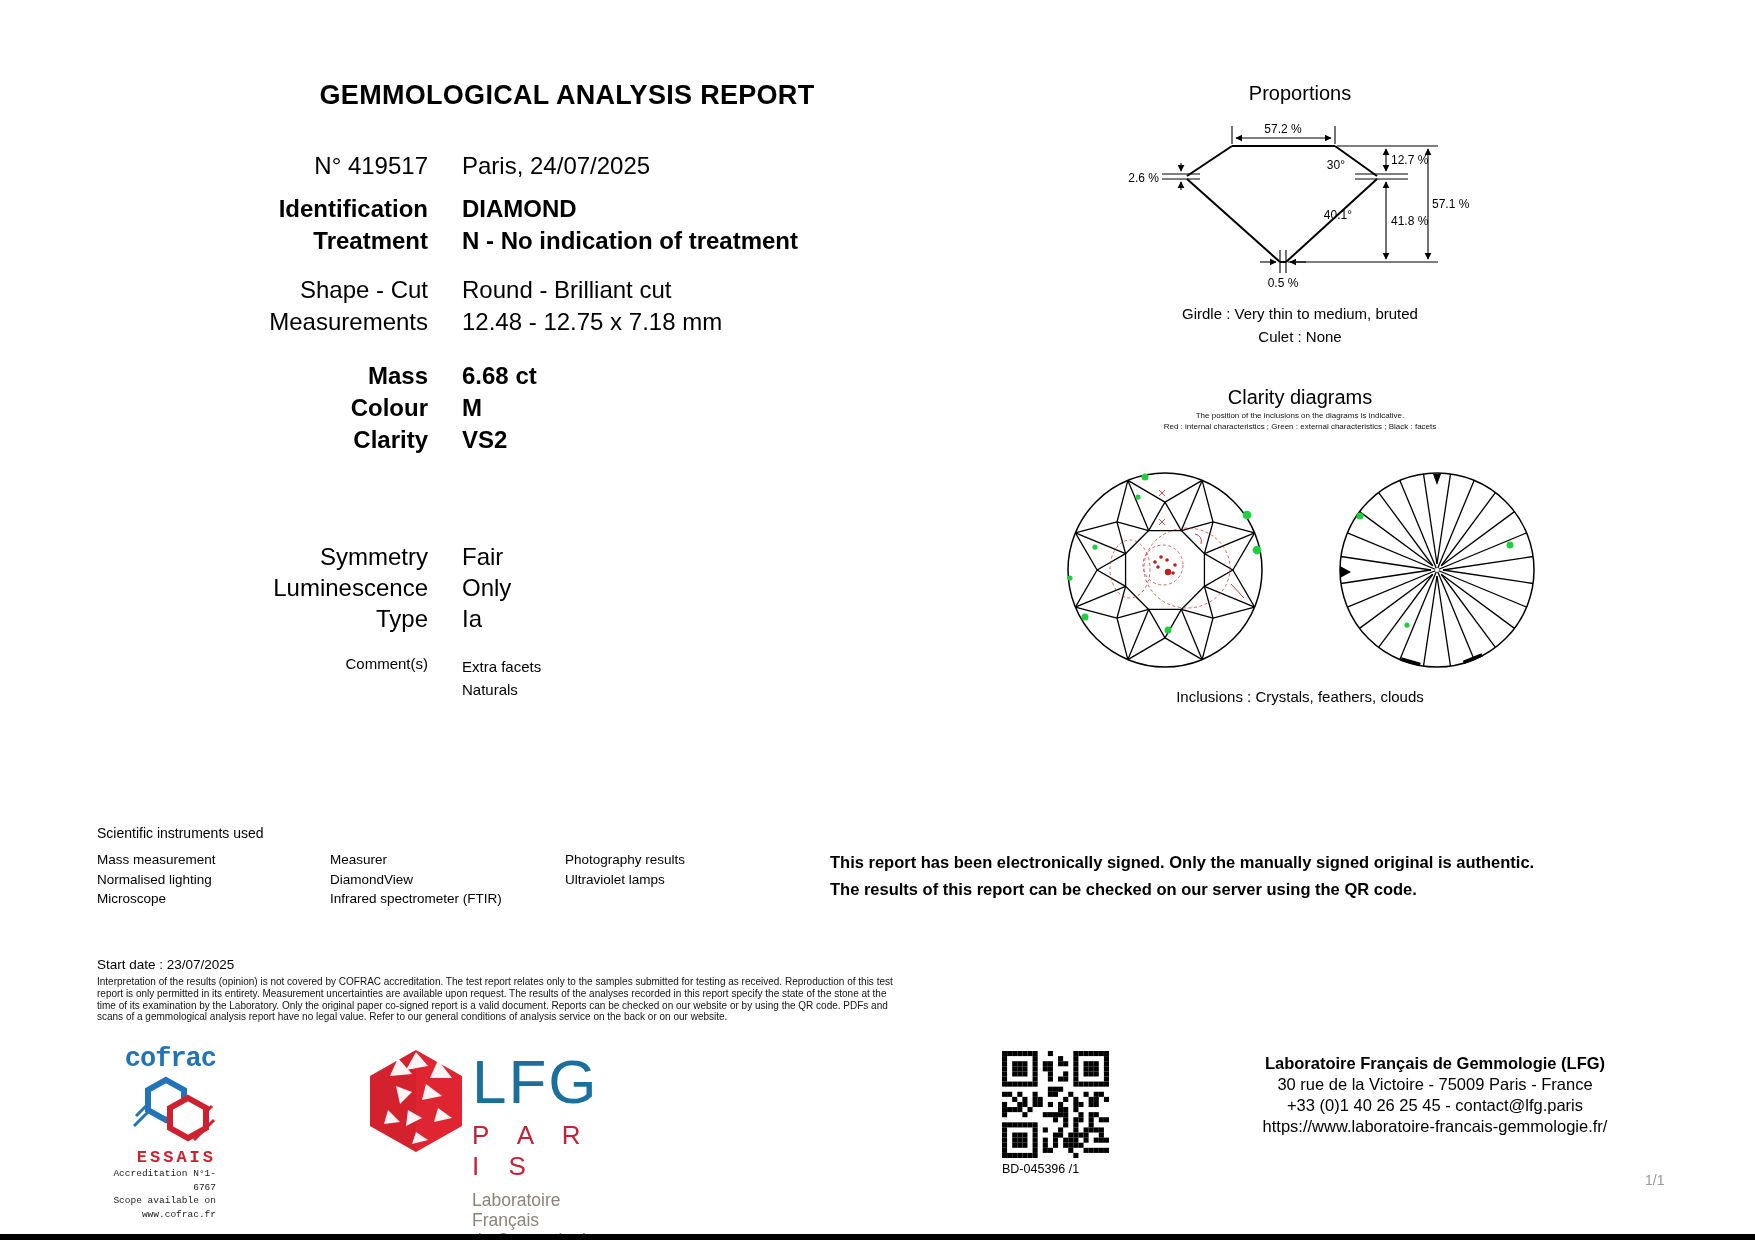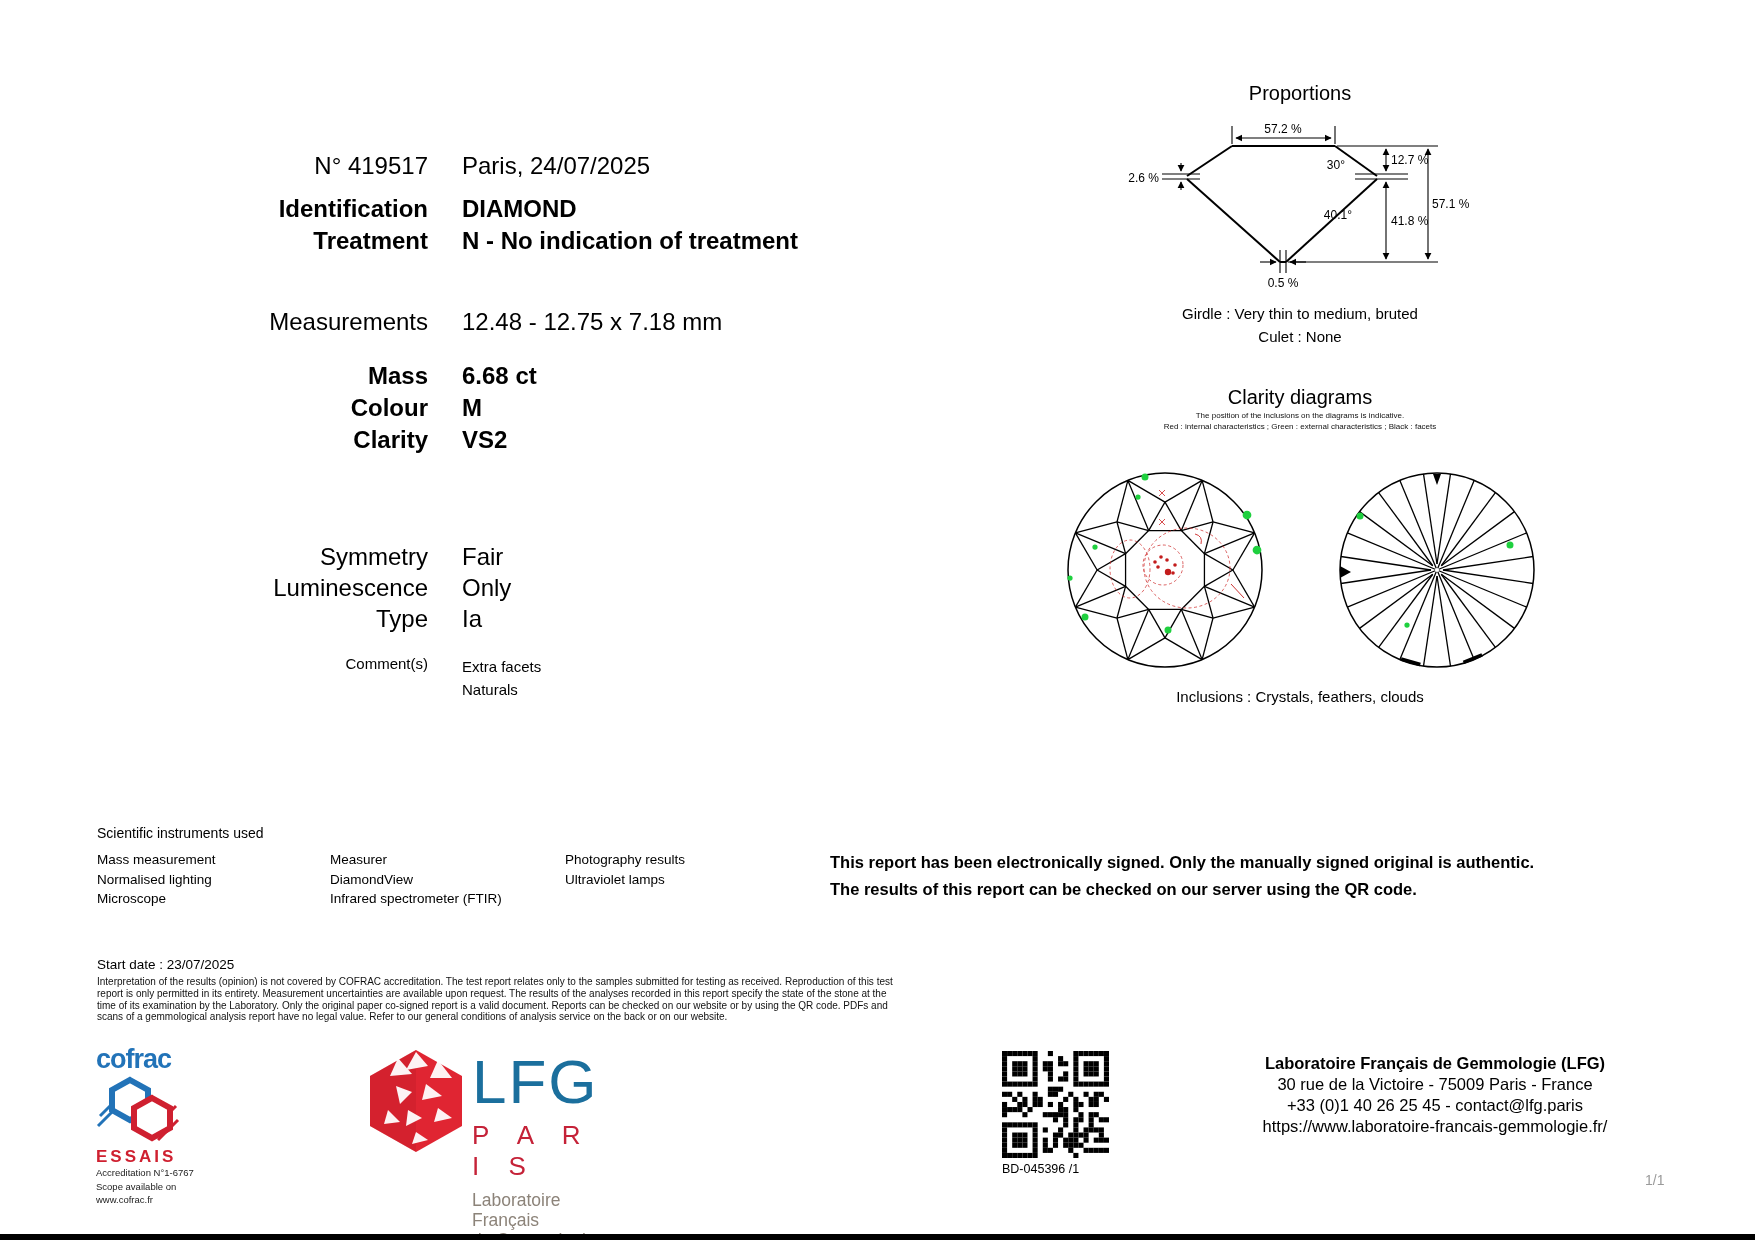--- a/index.html
+++ b/index.html
@@ -22,21 +22,21 @@
   .clar-sub1{top:411px;font-size:8px;color:#111;}
   .clar-sub2{top:422px;font-size:8px;color:#111;}
   .incl-note{top:688px;font-size:15px;}
   .inst-title{position:absolute;left:97px;top:825px;font-size:14px;}
   .inst{position:absolute;top:850px;font-size:13.5px;line-height:19.5px;}
   .inst span{display:block;}
   .sig{position:absolute;left:830px;top:849px;font-size:16.5px;font-weight:bold;
        line-height:27px;white-space:pre-line;}
   .startdate{position:absolute;left:97px;top:957px;font-size:13.5px;}
   .disc{position:absolute;left:97px;top:976px;width:800px;font-size:10px;line-height:11.8px;color:#111;}
-  .cofrac{position:absolute;left:96px;top:1046px;width:120px;text-align:left;}
+  .cofrac{position:absolute;left:96px;top:1046px;width:120px;text-align:right;font-family:Liberation Mono, monospace;}
   .cofrac .cf-name{font-size:27px;font-weight:bold;letter-spacing:-1px;line-height:26px;}
   .cofrac .cf-sub{font-size:17px;font-weight:bold;letter-spacing:3px;line-height:18px;}
   .cofrac .cf-small{font-size:9.5px;line-height:13.5px;color:#222;}
   .lfg{position:absolute;left:368px;top:1048px;}
   .lfg-text{position:absolute;left:104px;top:8px;}
   .lfg-acr{font-size:62px;line-height:52px;letter-spacing:2px;}
   .lfg-city{font-size:26px;letter-spacing:11px;margin-top:12px;}
   .lfg-l1,.lfg-l2{font-size:17.5px;line-height:20px;color:#8c8379;}
   .lfg-l1{margin-top:8px;}
   .qr-wrap{position:absolute;left:1002px;top:1051px;}
@@ -46,24 +46,26 @@
   .addr .a1{font-weight:bold;}
   .pagenum{position:absolute;left:1645px;top:1172px;font-size:14px;color:#9a9a9a;}
   .botbar{position:absolute;left:0;top:1234px;width:1755px;height:6px;background:#000;}
   svg text{font-family:"Liberation Sans",sans-serif;}
 </style>
 </head>
 <body>
 
 <div class="page">
 
+  <div class="title">GEMMOLOGICAL ANALYSIS REPORT</div>
 
   <div class="row" style="top:152px"><span class="lbl">N° 419517</span><span class="val">Paris, 24/07/2025</span></div>
   <div class="row b" style="top:195px"><span class="lbl">Identification</span><span class="val">DIAMOND</span></div>
   <div class="row b" style="top:227px"><span class="lbl">Treatment</span><span class="val">N - No indication of treatment</span></div>
+  <div class="row" style="top:276px"><span class="lbl">Shape - Cut</span><span class="val">Round - Brilliant cut</span></div>
   <div class="row" style="top:308px"><span class="lbl">Measurements</span><span class="val">12.48 - 12.75 x 7.18 mm</span></div>
   <div class="row b" style="top:362px"><span class="lbl">Mass</span><span class="val">6.68 ct</span></div>
   <div class="row b" style="top:394px"><span class="lbl">Colour</span><span class="val">M</span></div>
   <div class="row b" style="top:426px"><span class="lbl">Clarity</span><span class="val">VS2</span></div>
   <div class="row" style="top:543px"><span class="lbl">Symmetry</span><span class="val">Fair</span></div>
   <div class="row" style="top:574px"><span class="lbl">Luminescence</span><span class="val">Only</span></div>
   <div class="row" style="top:605px"><span class="lbl">Type</span><span class="val">Ia</span></div>
   <div class="row sm" style="top:655px"><span class="lbl">Comment(s)</span><span class="val">Extra facets
 Naturals</span></div>
 

